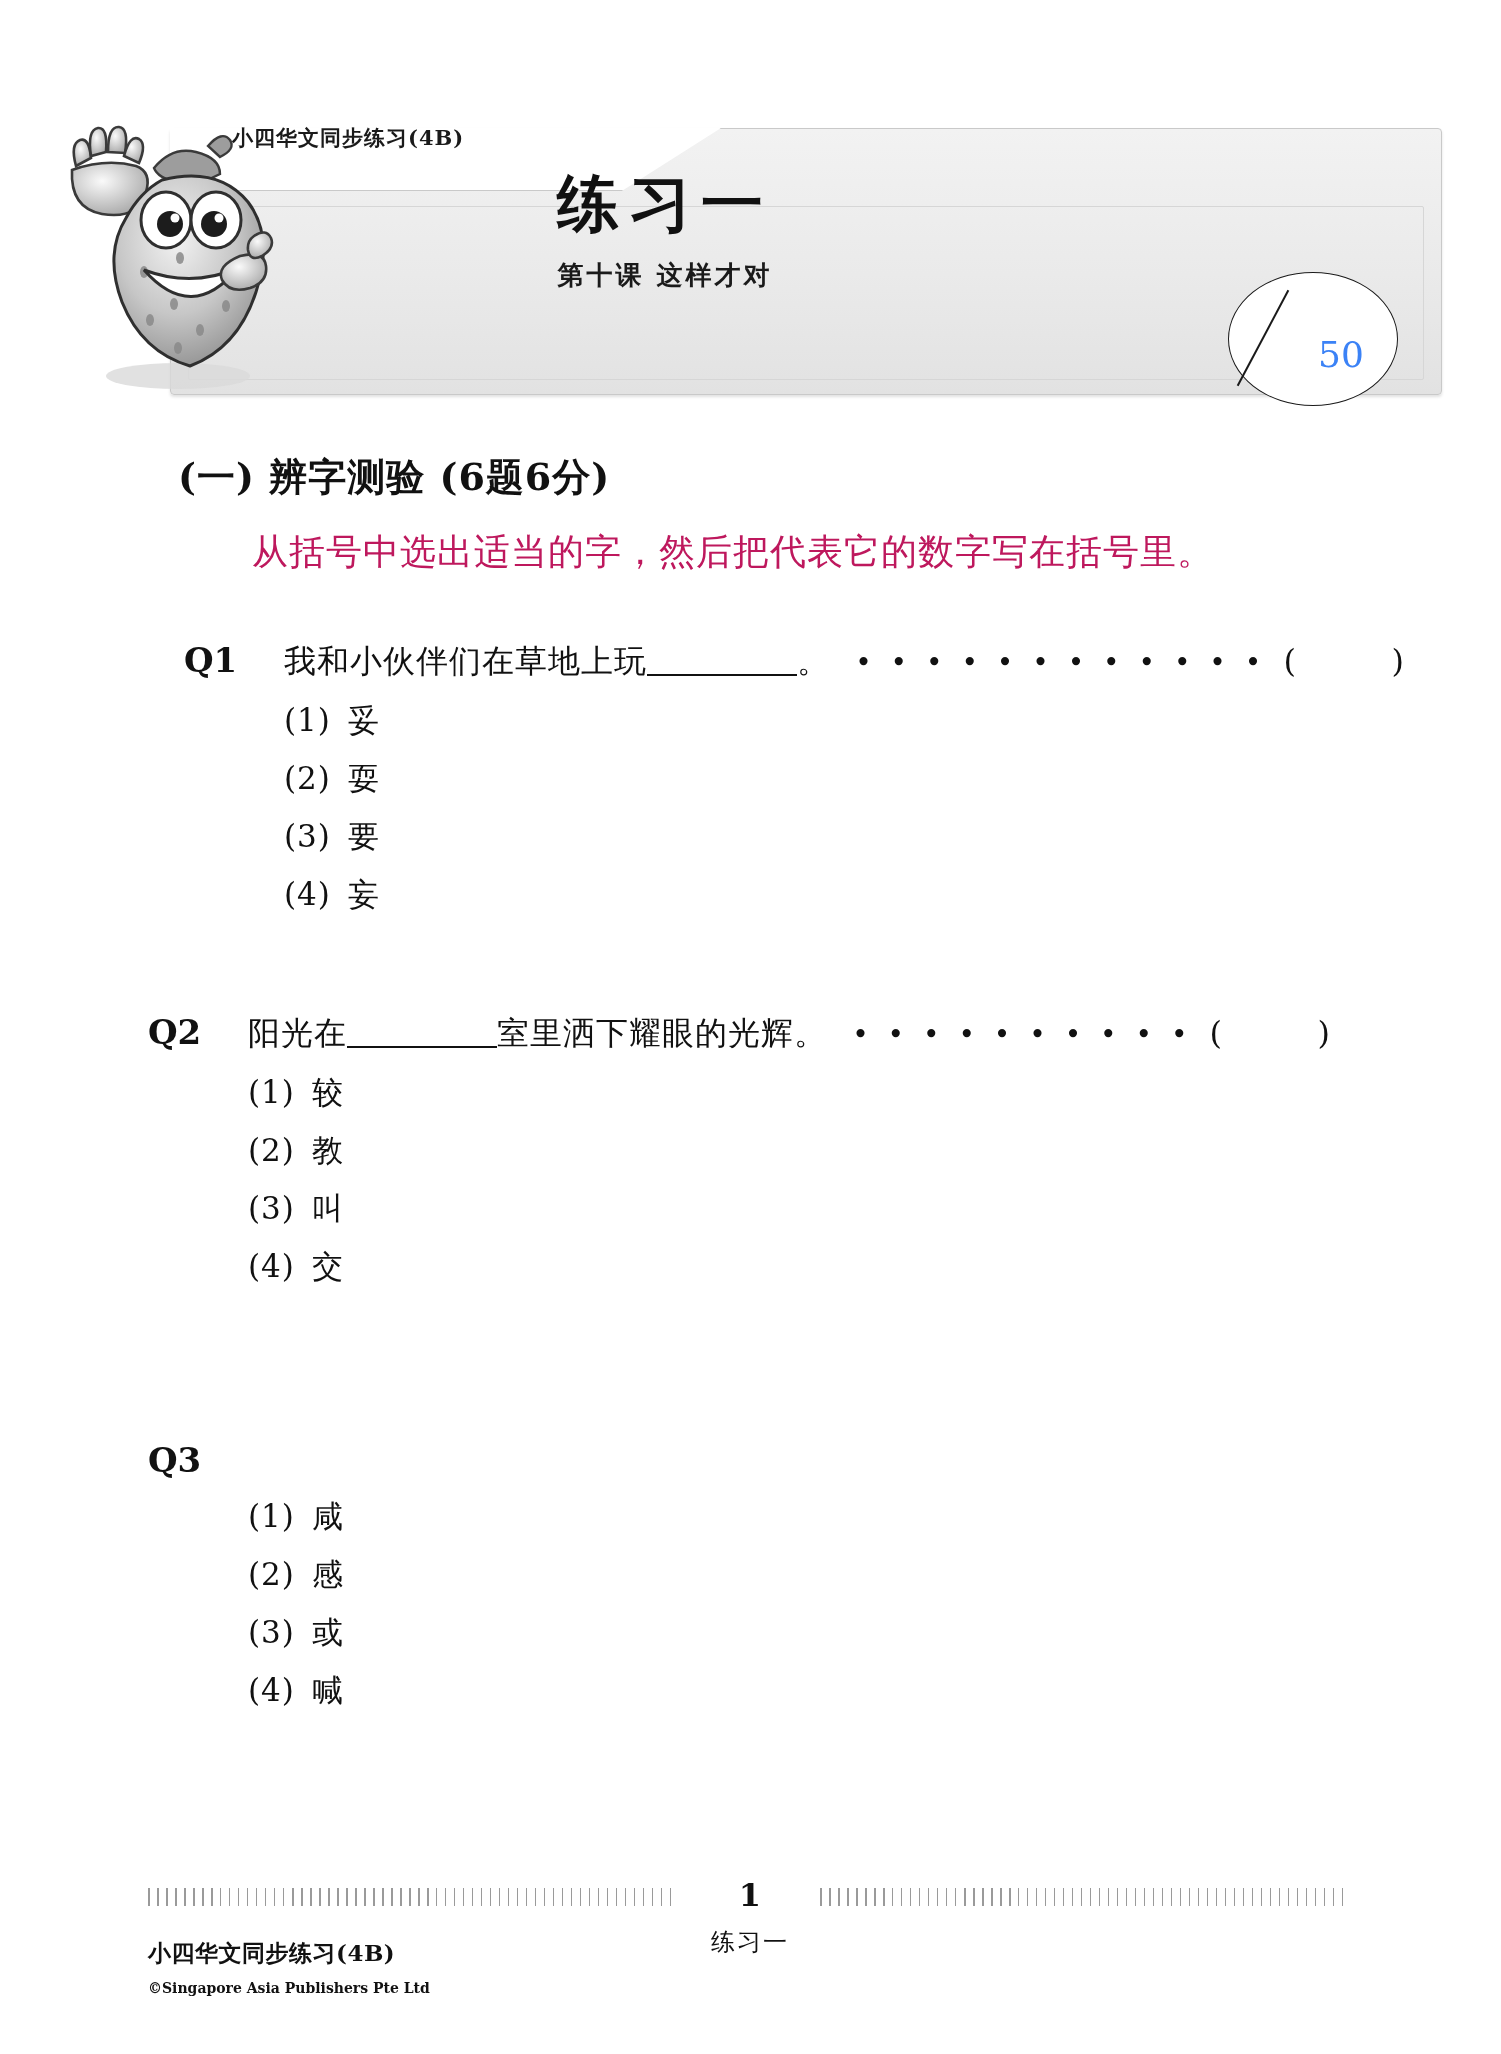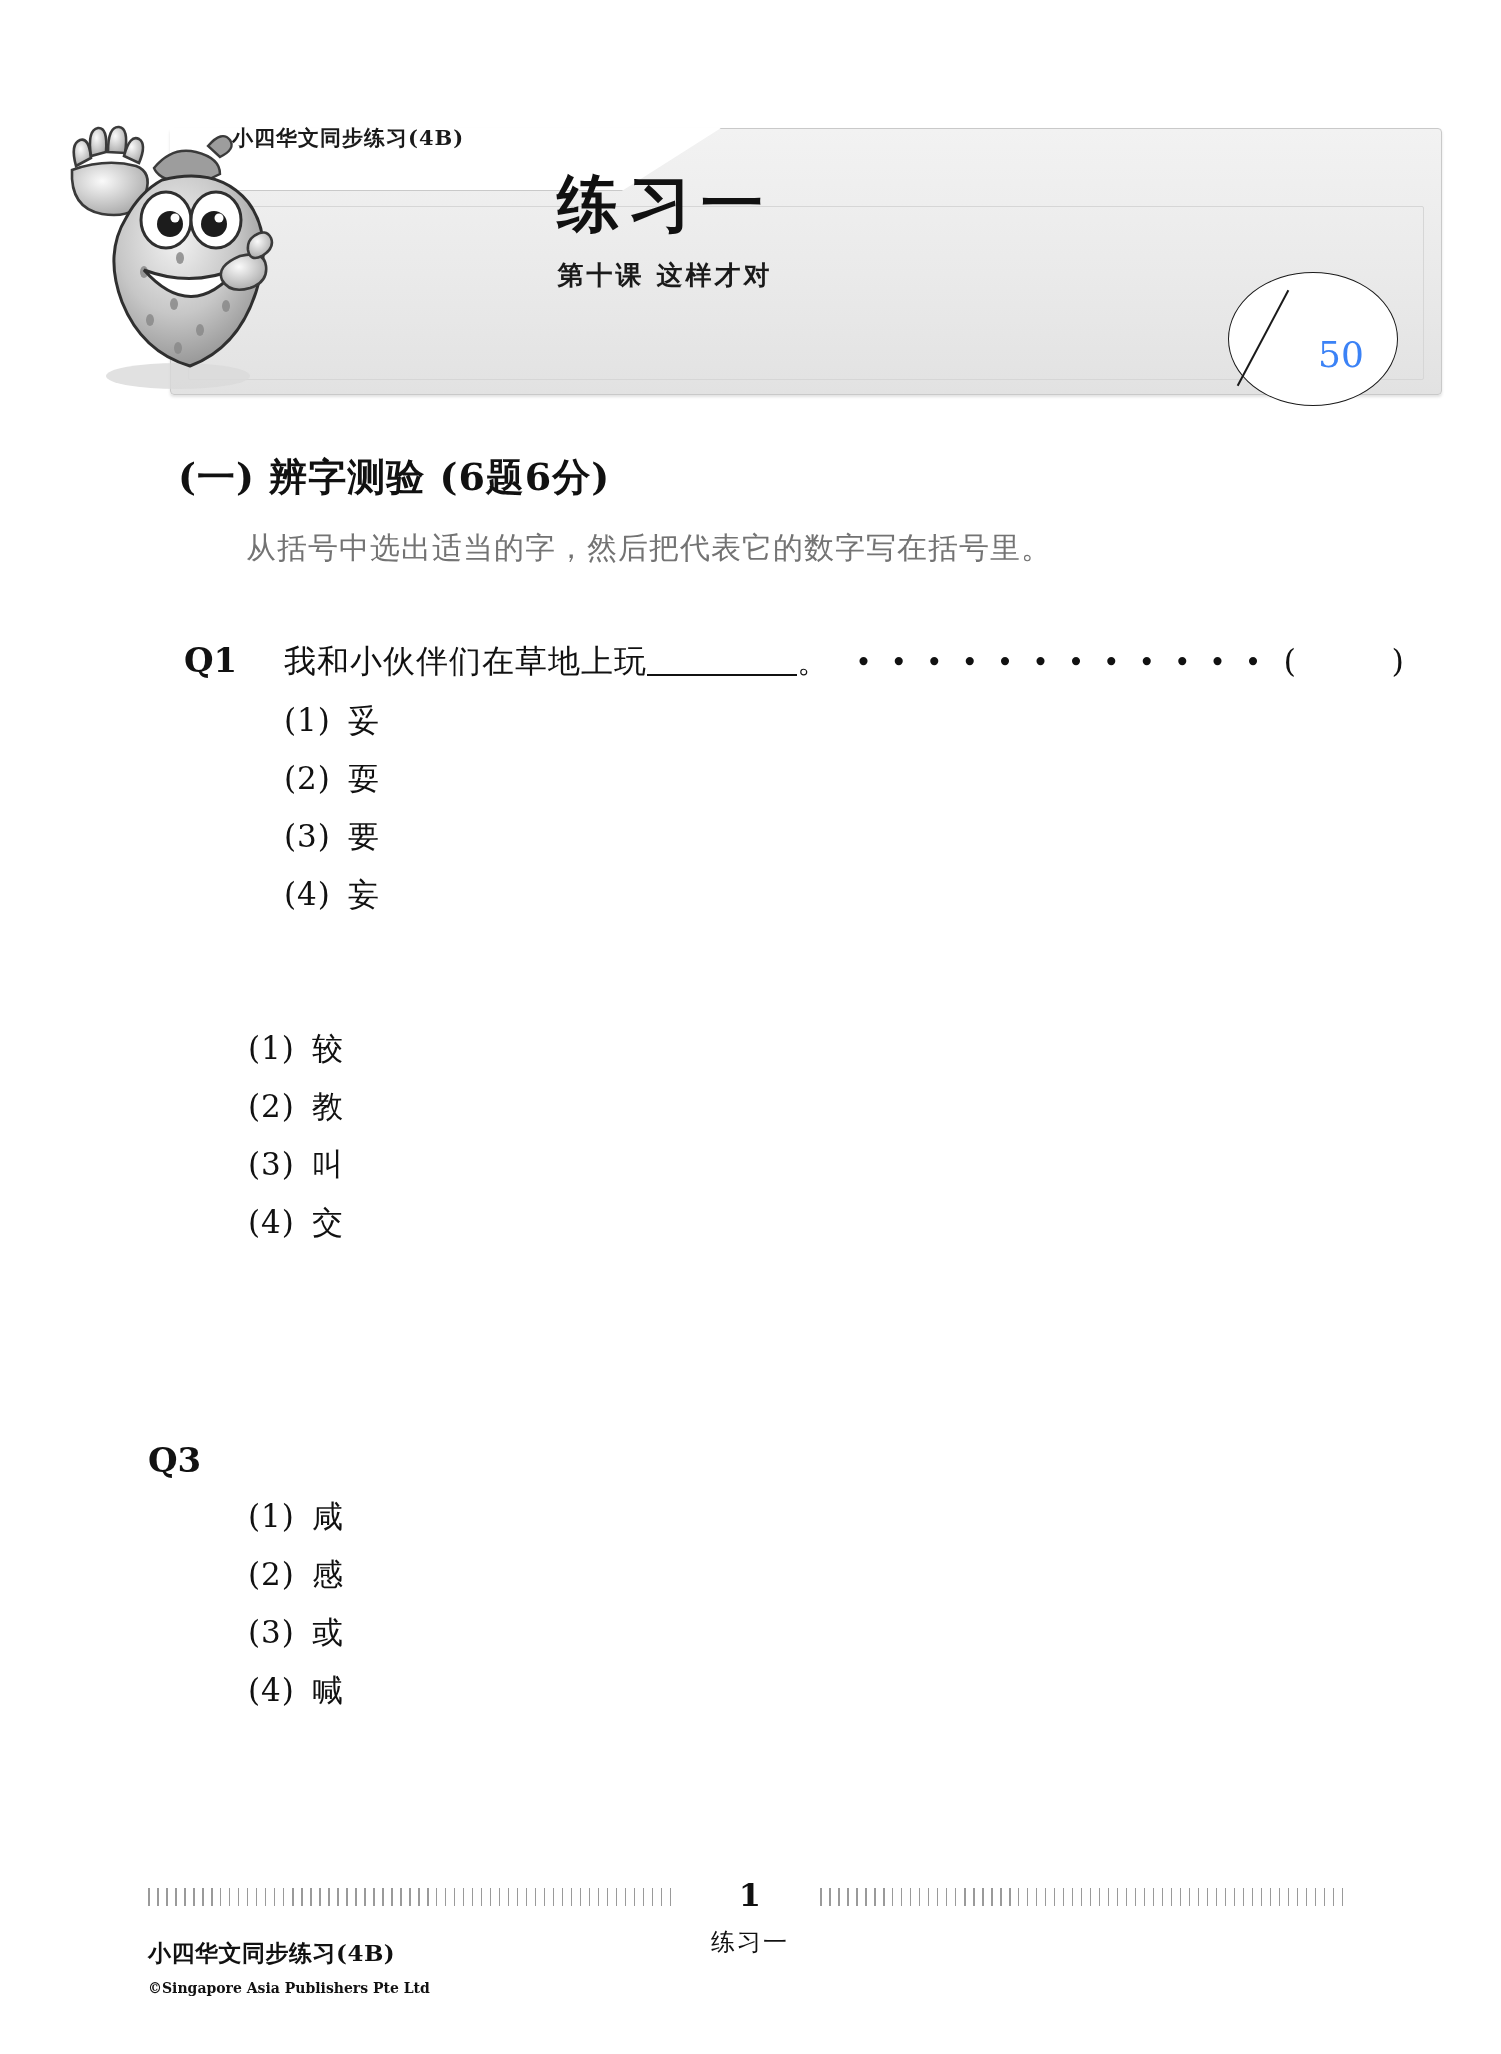--- a/index.html
+++ b/index.html
@@ -140,24 +140,24 @@
     left: 142px;
     top: 452px;
     font-size: 38px;
     font-weight: bold;
     letter-spacing: 1px;
     color: #111;
     margin-left: 36px;
   }
   .section-instr {
     position: absolute;
-    left: 246px;
+    left: 252px;
     top: 528px;
-    font-size: 30px;
-    color: #737373;
+    font-size: 36px;
+    color: #be185d;
     letter-spacing: 1px;
   }
 
   
   .q-block { position: absolute; left: 148px; width: 1250px; }
   .q-head {
     display: flex;
     align-items: baseline;
     font-size: 32px;
   }
@@ -344,20 +344,28 @@
     <span class="opt-num">(3)</span>
     <span class="opt-char">要</span>
   </div>
   <div class="opt">
     <span class="opt-num">(4)</span>
     <span class="opt-char">妄</span>
   </div>
 </div>
 
 <div class="q-block" id="q2" style="top:1012px;">
+  <div class="q-head">
+    <span class="q-label">Q2</span>
+    <span class="q-text">
+      <span>阳光在</span><span class="blank"></span><span>室里洒下耀眼的光辉。</span>
+      <span class="dots">• • • • • • • • • •</span>
+      <span class="paren">(</span><span>)</span>
+    </span>
+  </div>
   <div class="opt">
     <span class="opt-num">(1)</span>
     <span class="opt-char">较</span>
   </div>
   <div class="opt">
     <span class="opt-num">(2)</span>
     <span class="opt-char">教</span>
   </div>
   <div class="opt">
     <span class="opt-num">(3)</span>

